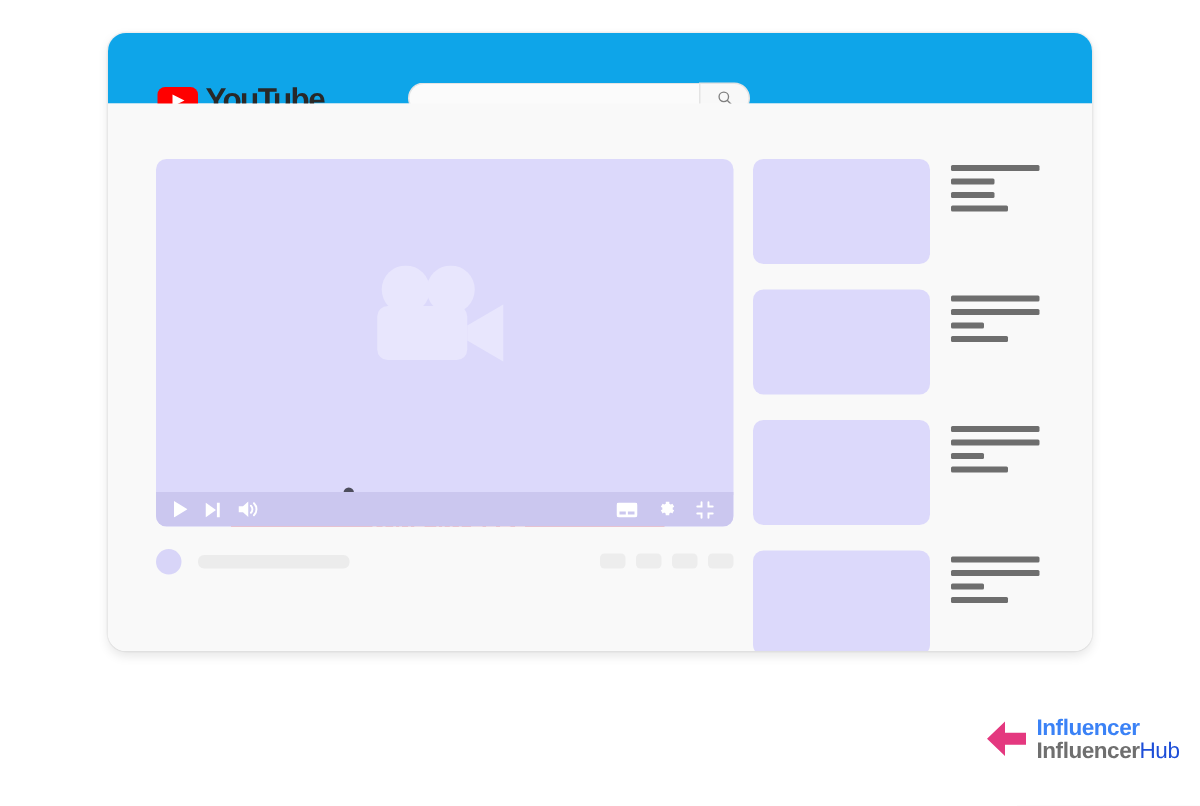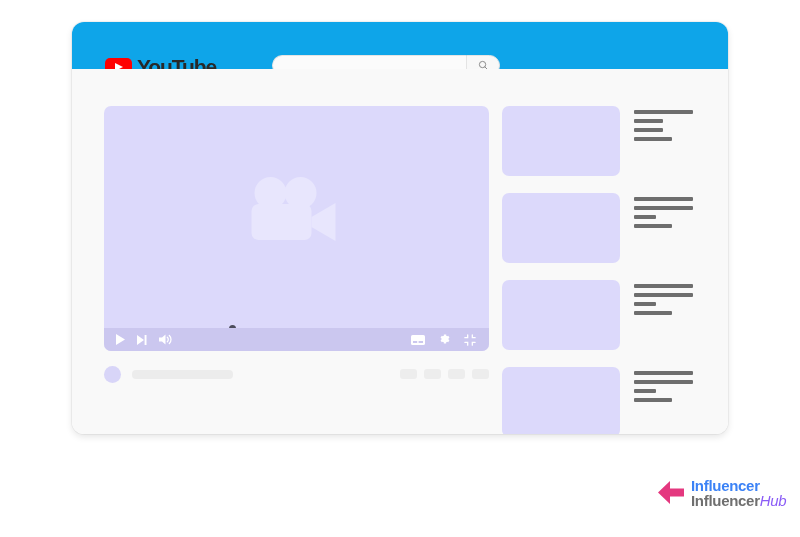--- a/index.html
+++ b/index.html
@@ -293,21 +293,21 @@
     font-size: 15px;
     font-weight: bold;
     color: #3b82f6;
     letter-spacing: -0.3px;
   }
   .brand-line2 {
     font-size: 15px;
     letter-spacing: -0.3px;
   }
   .brand-marketing { font-weight: bold; color: #6f6f6f; }
-  .brand-hub { font-weight: normal; color: #8b5cf6; font-style: italic; }
+  .brand-hub { font-weight: normal; color: #1d4ed8; }
 </style>
 </head>
 <body>
 
 <div class="browser-window">
 
   <div class="topbar">
 
     <div class="yt-logo">
       <span class="yt-play-badge"></span>

